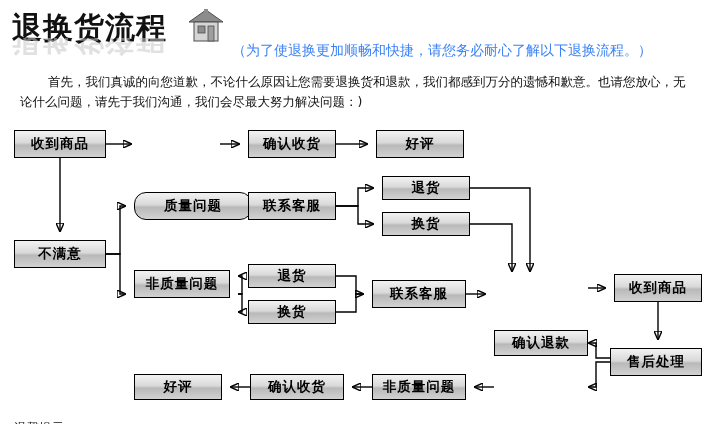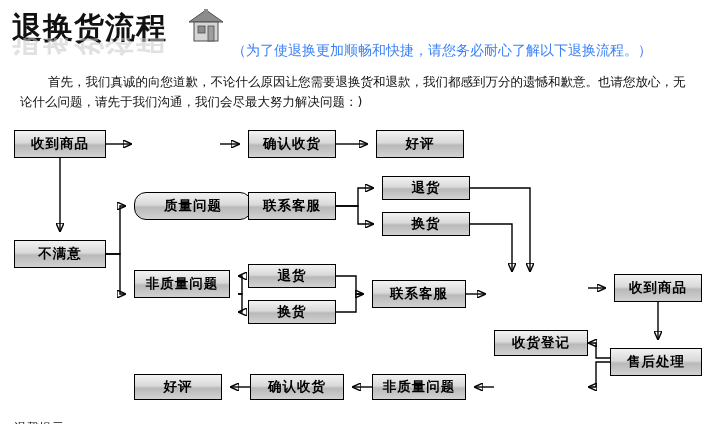--- a/index.html
+++ b/index.html
@@ -145,20 +145,20 @@
     <div class="box" style="left: 14px; top: 240px; width: 92px; height: 28px;">不满意</div>
     <div class="box" style="left: 134px; top: 192px; width: 118px; height: 28px; border-radius: 12px;">质量问题</div>
     <div class="box" style="left: 248px; top: 192px; width: 88px; height: 28px;">联系客服</div>
     <div class="box" style="left: 382px; top: 176px; width: 88px; height: 24px;">退货</div>
     <div class="box" style="left: 382px; top: 212px; width: 88px; height: 24px;">换货</div>
     <div class="box" style="left: 134px; top: 270px; width: 96px; height: 28px;">非质量问题</div>
     <div class="box" style="left: 248px; top: 264px; width: 88px; height: 24px;">退货</div>
     <div class="box" style="left: 248px; top: 300px; width: 88px; height: 24px;">换货</div>
     <div class="box" style="left: 372px; top: 280px; width: 94px; height: 28px;">联系客服</div>
     <div class="box" style="left: 614px; top: 274px; width: 88px; height: 28px;">收到商品</div>
-    <div class="box" style="left: 494px; top: 330px; width: 94px; height: 26px;">收货登记</div>
+    <div class="box" style="left: 494px; top: 330px; width: 94px; height: 26px;">确认退款</div>
     <div class="box" style="left: 610px; top: 348px; width: 92px; height: 28px;">售后处理</div>
     <div class="box" style="left: 372px; top: 374px; width: 94px; height: 26px;">非质量问题</div>
     <div class="box" style="left: 250px; top: 374px; width: 94px; height: 26px;">确认收货</div>
     <div class="box" style="left: 134px; top: 374px; width: 88px; height: 26px;">好评</div>
   </div>
 
 <div class="footer-note">温馨提示：</div>
 
 </body></html>

